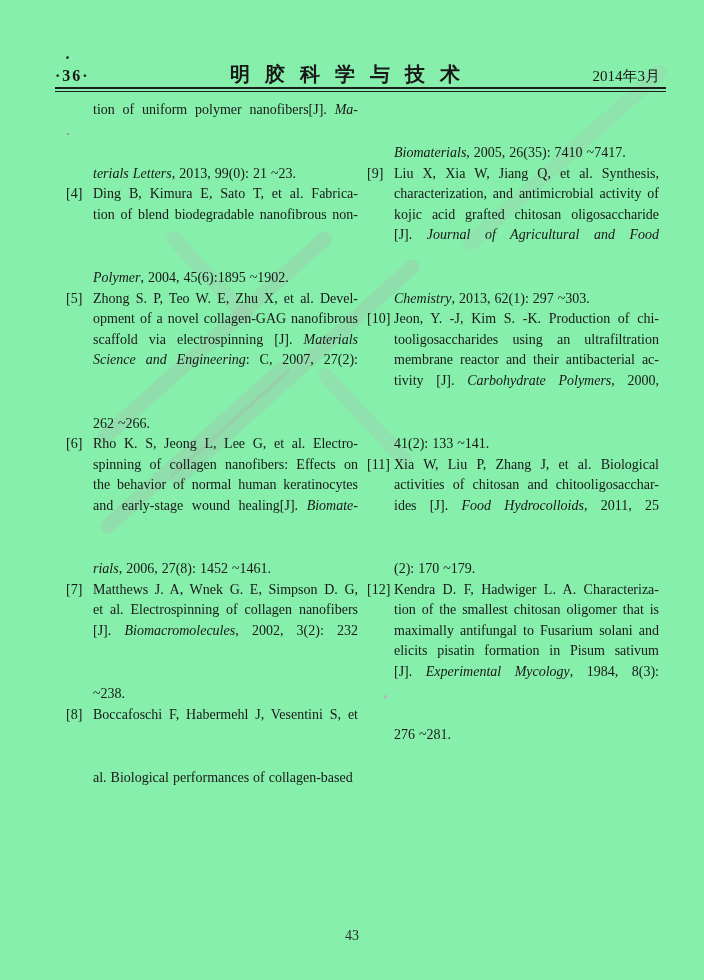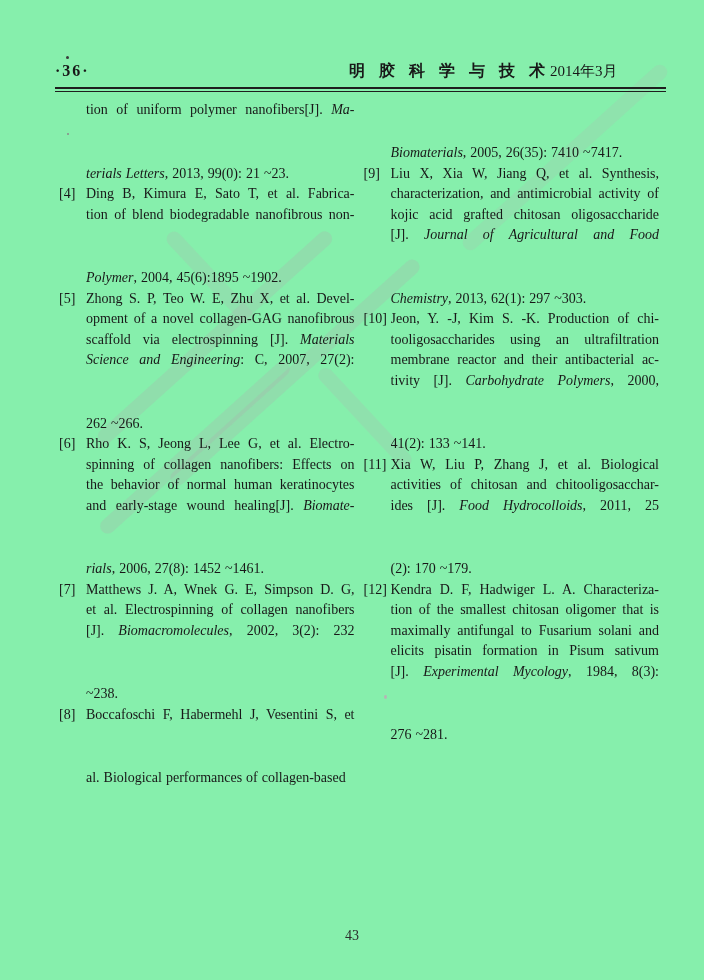--- a/index.html
+++ b/index.html
@@ -32,33 +32,33 @@
   .speck.s1 { left: 66px; top: 56px; width: 3px; height: 3px; background: #3a3a3a; }
   .speck.s2 { left: 67px; top: 133px; width: 2px; height: 2px; background: #8a8a8a; }
   .speck.s3 { left: 384px; top: 695px; width: 3px; height: 4px; background: #b5b5b5; }
 
   
   .header {
     position: absolute; top: 61px; left: 55px; right: 44px;
     display: flex; align-items: baseline; z-index: 1;
   }
   .header-pageno { width: 90px; font-weight: bold; font-size: 16px; letter-spacing: 2px; }
-  .header-title  { flex: 1; text-align: right; font-weight: bold; font-size: 16px; letter-spacing: 5px; }
-  .header-date   { width: 110px; text-align: left; font-size: 15px; }
+  .header-title  { flex: 1; text-align: center; font-weight: bold; font-size: 20px; letter-spacing: 5px; }
+  .header-date   { width: 110px; text-align: right; font-size: 15px; }
   .header-rule {
     position: absolute; top: 87px; left: 55px; right: 38px;
     height: 2px;
     border-top: 2px solid #1e1e1e;
     border-bottom: 1px solid #1e1e1e;
     z-index: 1;
   }
 
   
   .content {
-    position: absolute; top: 100px; left: 59px; right: 45px;
+    position: absolute; top: 100px; left: 66px; right: 45px;
     display: flex; gap: 9px; z-index: 1;
     font-size: 14px; line-height: 20.5px;
   }
   .col { width: 50%; }
   .ref { position: relative; padding-left: 27px; }
   .ref-label { position: absolute; left: 0; top: 0; white-space: nowrap; }
   .ln {
     text-align: justify; text-align-last: justify;
     height: 20.5px; overflow: hidden;
     word-spacing: 0.5px;

